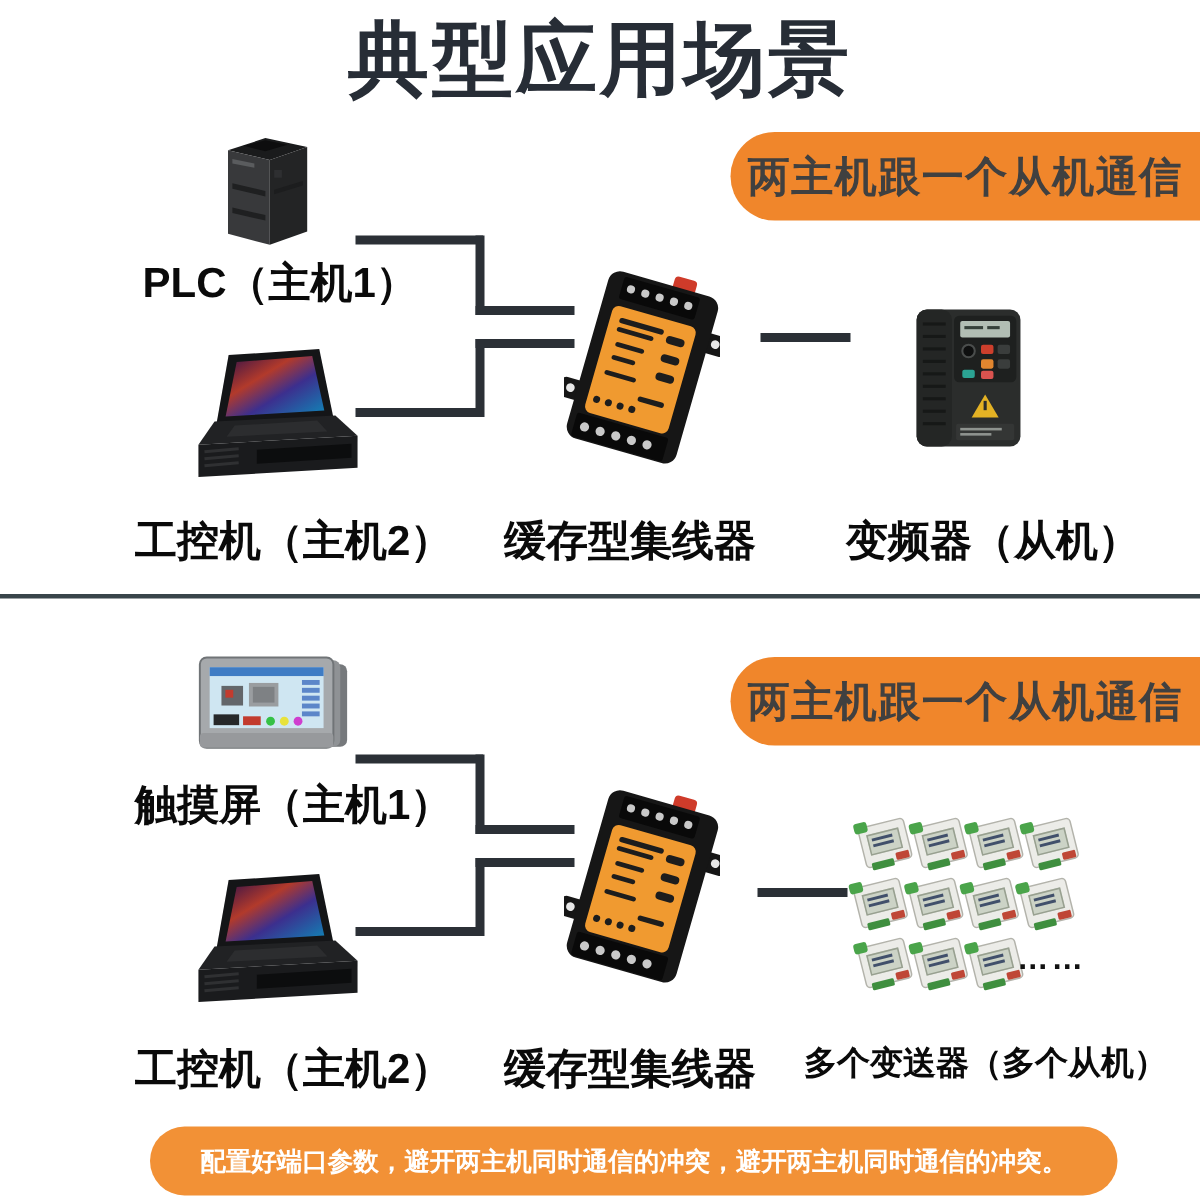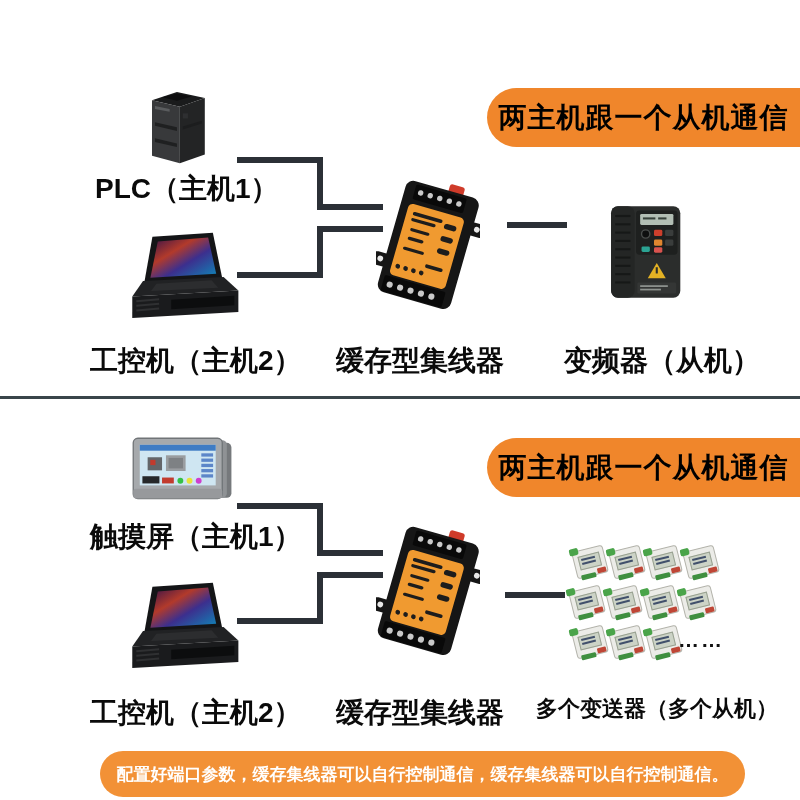--- a/index.html
+++ b/index.html
@@ -6,21 +6,21 @@
   .canvas{
     position:relative;width:800px;height:800px;background:#ffffff;overflow:hidden;
     font-family:"Liberation Sans","DejaVu Sans",sans-serif;
   }
   .title{
     position:absolute;top:4px;left:0;right:0;margin:0;text-align:center;
     font-size:54px;font-weight:900;letter-spacing:2px;color:var(--title,#272d36);
   }
   .banner{
     position:absolute;left:487px;width:313px;height:59px;background:var(--orange,#f0862b);
-    border-radius:30px 0 0 30px;color:#000000;font-weight:800;font-size:28px;
+    border-radius:30px 0 0 30px;color:#404040;font-weight:800;font-size:28px;
     display:flex;align-items:center;justify-content:center;letter-spacing:1px;
   }
   .banner-1{top:88px;}
   .banner-2{top:438px;}
   .dev{position:absolute;}
   .lbl{
     position:absolute;font-weight:800;color:#0a0a0a;text-align:center;font-size:28px;
     white-space:nowrap;
   }
   .wire{position:absolute;background:var(--wire,#2b3036);display:block;}
@@ -41,20 +41,21 @@
   .tx b{position:absolute;display:block;left:4px;top:5px;width:20px;height:12px;background:#ccd3c6;border:1px solid #98a090;}
   .tx b::before{content:"";position:absolute;left:2px;top:2px;width:14px;height:2px;background:#41506b;box-shadow:0 4px 0 #41506b;}
   .tx i{position:absolute;display:block;right:1px;bottom:0px;width:9px;height:5px;background:#bf4636;border-radius:1px;}
   .ellipsis{position:absolute;left:112px;top:82px;font-size:21px;font-weight:900;color:#111;letter-spacing:2px;}
 </style>
 </head>
 <body>
 
 <div class="canvas">
 
+  <h1 class="title">典型应用场景</h1>
 
   <div class="banner banner-1">两主机跟一个从机通信</div>
 
   <svg class="dev" style="left:130px;top:88px;width:88px;height:80px;" viewBox="0 0 120 108">
     <polygon points="30,16 64,5 102,13 68,25" fill="#1a1b1c"></polygon>
     <polygon points="30,16 68,25 68,102 30,92" fill="#38393b"></polygon>
     <polygon points="68,25 102,13 102,90 68,102" fill="#232425"></polygon>
     <polygon points="44,12 64,7 84,11 64,17" fill="#0d0d0e"></polygon>
     <polygon points="34,24 54,28 54,32 34,28" fill="#5a5c5e"></polygon>
     <polygon points="34,46 64,53 64,58 34,51" fill="#1f2021"></polygon>
@@ -323,15 +324,15 @@
   <div class="lbl" style="left:536px;top:694px;width:240px;font-size:22px;">多个变送器（多个从机）</div>
 
   <i class="wire" style="left:237px;top:503px;width:85px;height:6px;"></i>
   <i class="wire" style="left:317px;top:503px;width:6px;height:53px;"></i>
   <i class="wire" style="left:317px;top:550px;width:66px;height:6px;"></i>
   <i class="wire" style="left:317px;top:572px;width:66px;height:6px;"></i>
   <i class="wire" style="left:317px;top:572px;width:6px;height:52px;"></i>
   <i class="wire" style="left:237px;top:618px;width:85px;height:6px;"></i>
   <i class="wire" style="left:505px;top:592px;width:60px;height:6px;"></i>
 
-  <div class="footer-note">配置好端口参数，缓存集线器可以自行控制通信，缓存集线器可以自行控制通信。</div>
+  <div class="footer-note">配置好端口参数，避开两主机同时通信的冲突，避开两主机同时通信的冲突。</div>
 
 </div>
 
 </body></html>

